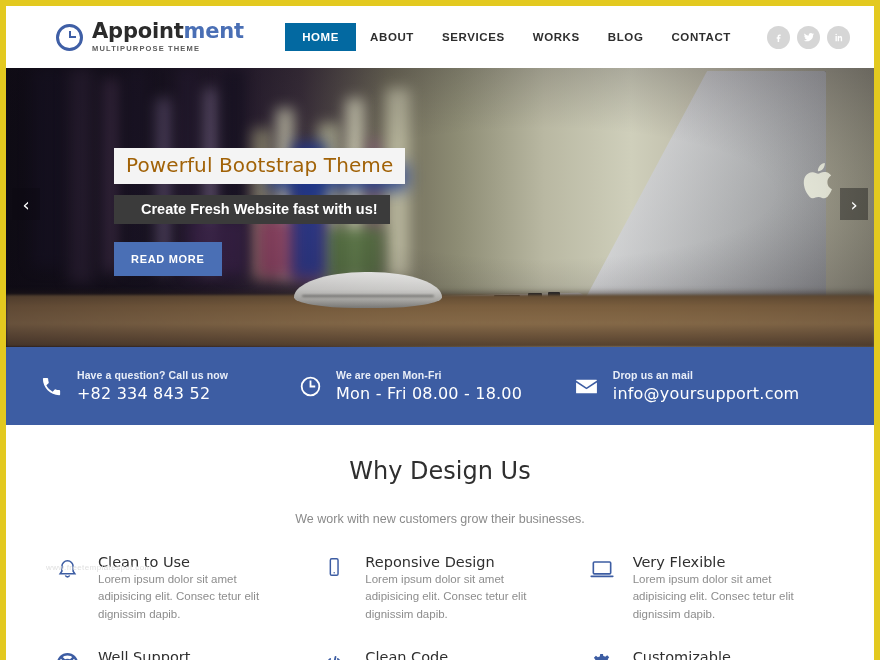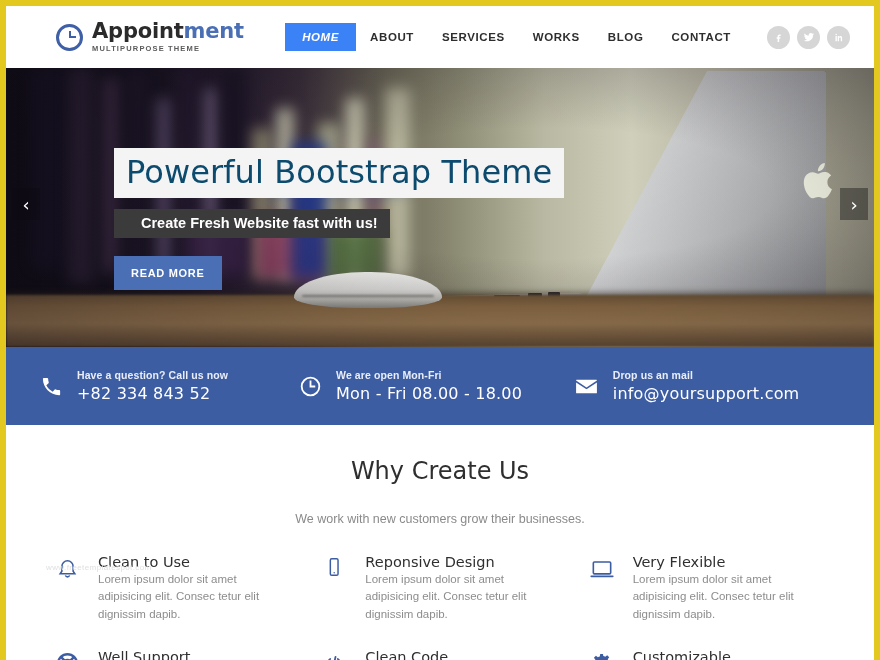--- a/index.html
+++ b/index.html
@@ -85,24 +85,23 @@
   .nav-item {
     font-size: 11.5px;
     font-weight: bold;
     letter-spacing: 0.6px;
     color: #2e2e2e;
     padding: 8px 14px;
     cursor: pointer;
     white-space: nowrap;
   }
   .nav-item.active {
-    background: #3b82f6;
+    background: #0369a1;
     color: #ffffff;
     padding: 8px 17px;
-    font-style: italic;
   }
   .social-group {
     display: flex;
     gap: 7px;
     margin-left: 22px;
   }
   .social-btn {
     width: 23px; height: 23px;
     border-radius: 50%;
     background: #d6d6d6;
@@ -215,22 +214,22 @@
 
   .hero-caption {
     position: absolute;
     left: 108px;
     top: 80px;
     z-index: 4;
   }
   .cap-title {
     display: inline-block;
     background: #f4f4f4;
-    color: #0c4a6e;
-    font-size: 32px;
+    color: #a16207;
+    font-size: 20px;
     padding: 5px 12px 7px 12px;
     letter-spacing: 0.1px;
     font-family: "DejaVu Sans", sans-serif;
   }
   .cap-sub {
     display: inline-block;
     background: #3b3b3b;
     color: #ffffff;
     font-size: 14.5px;
     font-weight: bold;
@@ -489,21 +488,21 @@
             </svg>
       </span>
       <div>
         <div class="info-label">Drop us an mail</div>
         <div class="info-value">info@yoursupport.com</div>
       </div>
     </div>
   </section>
 
   <section class="features">
-    <h2 class="sec-title">Why Create Us</h2>
+    <h2 class="sec-title">Why Design Us</h2>
     <p class="sec-sub">We work with new customers grow their businesses.</p>
 
     <div class="feature-grid">
 
       <div class="feature">
         <span class="feat-icon">
           <svg width="25" height="25" viewBox="0 0 24 24" fill="none" stroke="currentColor" stroke-width="1.5">
                 <path d="M5 17h14l-1.6-2.3V10a5.4 5.4 0 0 0-10.8 0v4.7z"></path>
                 <path d="M10 18.6a2.1 2.1 0 0 0 4 0"></path>
               </svg>

